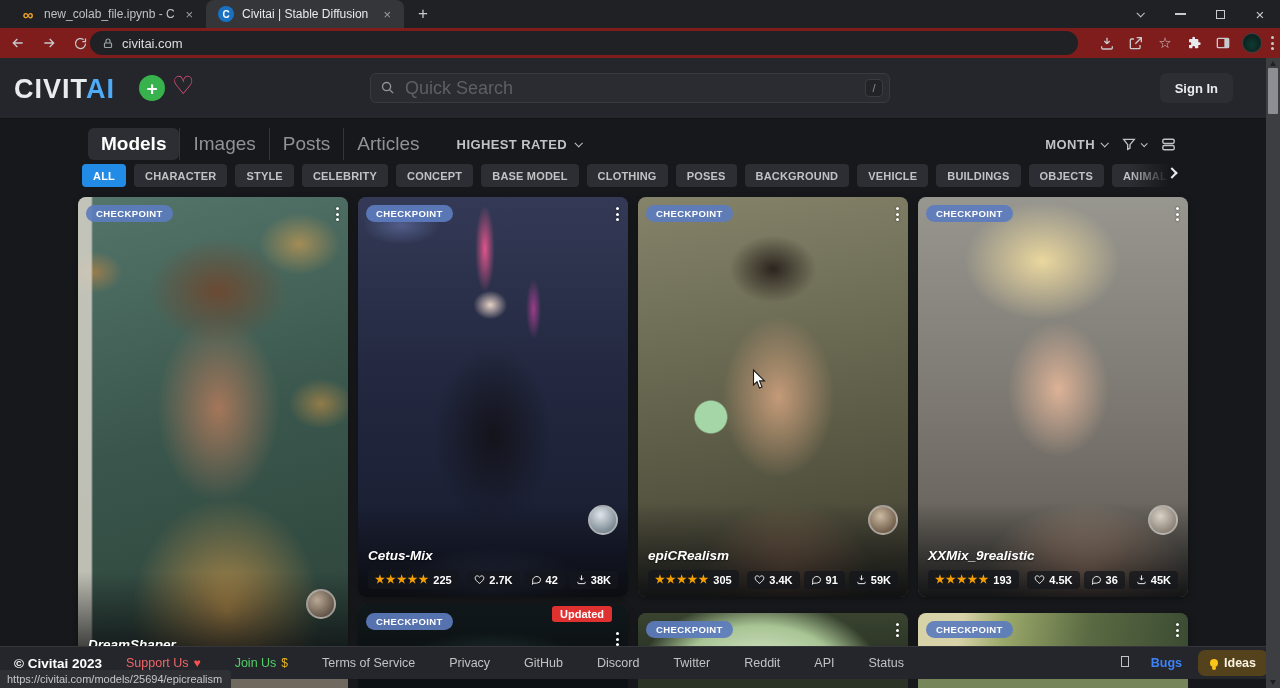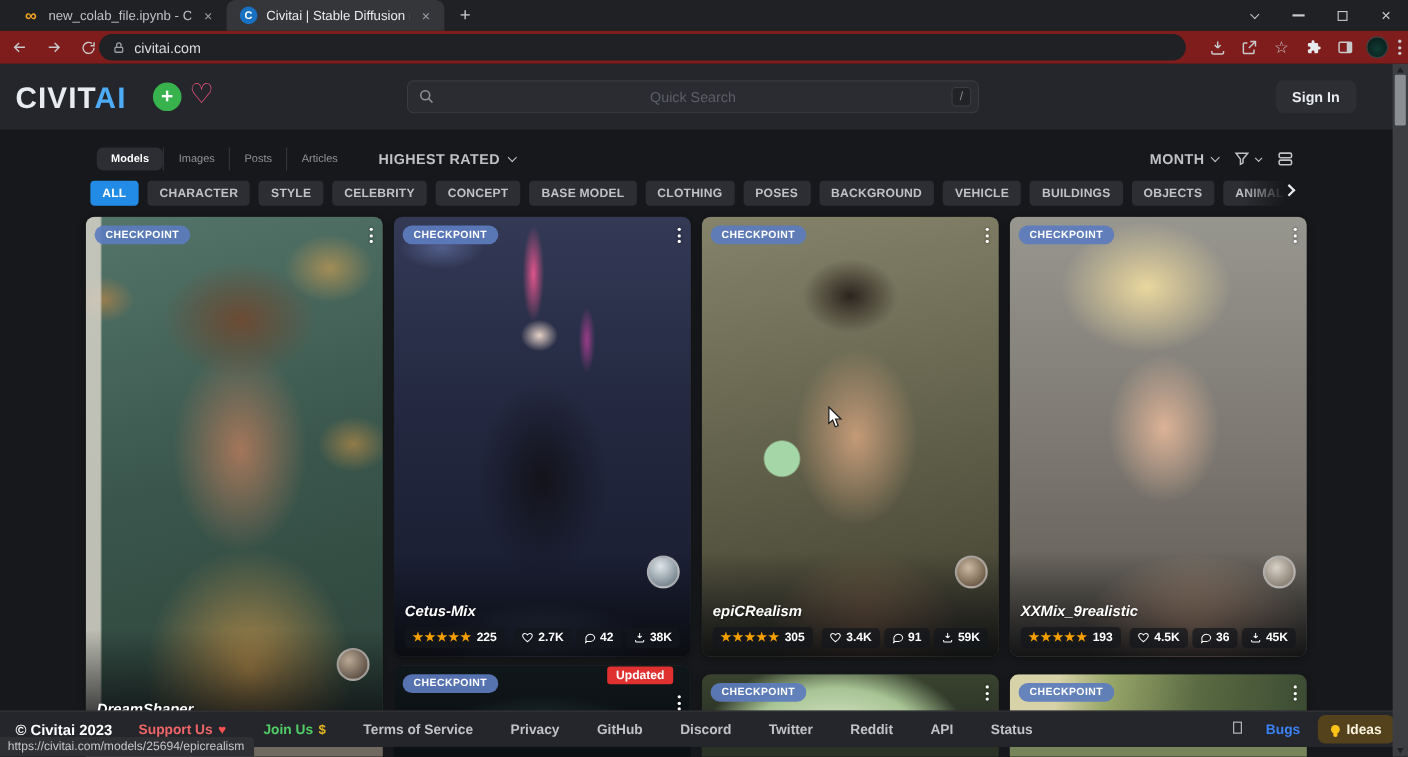--- a/index.html
+++ b/index.html
@@ -33,29 +33,29 @@
   .kebab { display:flex; flex-direction:column; gap:2.5px; align-items:center; }
   .kebab i { width:3px; height:3px; border-radius:50%; background:#c9cacc; display:block; }
 
   
   .siteheader { position:absolute; top:58px; left:0; width:1280px; height:61px; background:#25262b; border-bottom:1px solid #141517; }
   .logo { position:absolute; left:14px; top:16px; font-size:27px; font-weight:800; letter-spacing:1px; color:#e9ecef; }
   .logo .ai { color:#4dabf7; }
   .plusbtn { position:absolute; left:139px; top:17px; width:26px; height:26px; border-radius:50%; background:#37b24d; color:#fff; font-size:19px; font-weight:bold; display:flex; align-items:center; justify-content:center; line-height:1; }
   .heartbtn { position:absolute; left:172px; top:13px; font-size:25px; color:#e8517d; }
   .searchwrap { position:absolute; left:370px; top:15px; width:520px; height:30px; }
-  .searchwrap input { width:100%; height:100%; background:#2b2c31; border:1px solid #3a3b40; border-radius:6px; color:#c1c2c5; font-size:13px; padding:0 34px 0 34px; outline:none; font-family:"Liberation Sans", sans-serif;text-align:center; }
+  .searchwrap input { width:100%; height:100%; background:#2b2c31; border:1px solid #3a3b40; border-radius:6px; color:#c1c2c5; font-size:18px; padding:0 34px 0 34px; outline:none; font-family:"Liberation Sans", sans-serif; }
   .searchwrap input::placeholder { color:#5c5f66; }
   .searchicon { position:absolute; left:10px; top:7px; }
   .slashkey { position:absolute; right:7px; top:6px; width:18px; height:18px; background:#222327; border:1px solid #3b3c41; border-radius:4px; color:#8a8d93; font-size:11px; display:flex; align-items:center; justify-content:center; }
   .signin { position:absolute; right:47px; top:15px; height:30px; padding:0 15px; background:#2d2e33; border-radius:7px; color:#e9ecef; font-size:13px; font-weight:600; display:flex; align-items:center; }
 
   
   .navrow { position:absolute; top:131px; left:88px; height:26px; display:flex; align-items:center; }
-  .nav-tab { font-size:10px; color:#909296; padding:5px 13px; display:flex; align-items:center;text-align:center; }
+  .nav-tab { font-size:19px; color:#909296; padding:5px 13px; display:flex; align-items:center;text-align:center; }
   .nav-tab:not(:first-child) { border-left:1px solid #34353a; }
   .nav-tab.active { background:#2c2e33; border-radius:6px; color:#fff; font-weight:600; border-left:none; }
   .sortlbl { font-size:13px; font-weight:700; letter-spacing:.4px; color:#c1c2c5; margin-left:24px; display:flex; align-items:center; gap:8px; }
   .navright { position:absolute; top:131px; right:103px; height:26px; display:flex; align-items:center; gap:14px; color:#c1c2c5; }
   .periodlbl { font-size:13px; font-weight:700; letter-spacing:.4px; display:flex; align-items:center; gap:6px; }
   .iconpair { display:flex; align-items:center; gap:4px; }
 
   .chiprow { position:absolute; top:164px; left:82px; width:1100px; height:24px; display:flex; gap:8px; overflow:hidden; }
   .chip { flex:none; background:#2c2e33; border:none; color:#c1c2c5; font-size:11px; font-weight:700; letter-spacing:.2px; padding:0 11px; height:23px; border-radius:4px; font-family:"Liberation Sans", sans-serif; display:flex; align-items:center; }
   .chip.active { background:#228be6; color:#fff; }
@@ -107,21 +107,21 @@
     linear-gradient(180deg, #97968f, #7b7770 55%, #5c5850); }
   .artA { background: radial-gradient(ellipse 120px 40px at 50% 80%, rgba(60,90,90,.4), transparent 75%), linear-gradient(180deg, #10171a, #0a0f11); }
   .artB { background: radial-gradient(ellipse 150px 95px at 45% 105%, #e9f0da, #a8c494 55%, rgba(90,120,80,0) 82%), linear-gradient(180deg, #39432f, #262e22); }
   .artC { background: linear-gradient(100deg, #d8d2a8 0 16%, #9aa86a 32%, #5a6a42 62%, #3a4a32); }
   .updated { position:absolute; top:1px; right:16px; background:#e03131; color:#fff; font-size:11px; font-weight:600; padding:2px 8px; border-radius:3px; }
 
   
   .sitefooter { position:absolute; top:646px; left:0; width:1280px; height:33px; background:#25262b; border-top:1px solid #35363a; display:flex; align-items:center; padding:0 14px; z-index:30; }
   .copyright { color:#fff; font-size:13.5px; font-weight:700; margin-right:24px; }
   .flinks { display:flex; align-items:center; gap:34px; }
-  .flink { color:#c1c2c5; font-size:12.5px; font-weight:700; display:flex; align-items:center; gap:5px; white-space:nowrap;text-align:center; }
+  .flink { color:#c1c2c5; font-size:12.5px; font-weight:400; display:flex; align-items:center; gap:5px; white-space:nowrap;text-align:center; }
   .flink .glyph { font-size:12px; }
   .footright { position:absolute; right:12px; display:flex; align-items:center; gap:16px; }
   .bugs { color:#3b82f6; font-size:12.5px; font-weight:600; display:flex; gap:22px; }
   .tofu { display:inline-block; width:8px; height:11px; border:1px solid #c1c2c5; }
   .ideasbtn { background:#53421c; border-radius:7px; height:26px; padding:0 12px; display:flex; align-items:center; gap:6px; color:#faf3e0; font-size:12.5px; font-weight:600; }
   .bulb { width:8px; height:8px; border-radius:50%; background:#fcc419; box-shadow:0 5px 0 -2px #fcc419; }
 
   .bottomstrip { position:absolute; top:679px; left:0; width:1280px; height:9px; background:#17181b; z-index:29; }
   .frag { position:absolute; top:0; height:9px; width:270px; }
 

